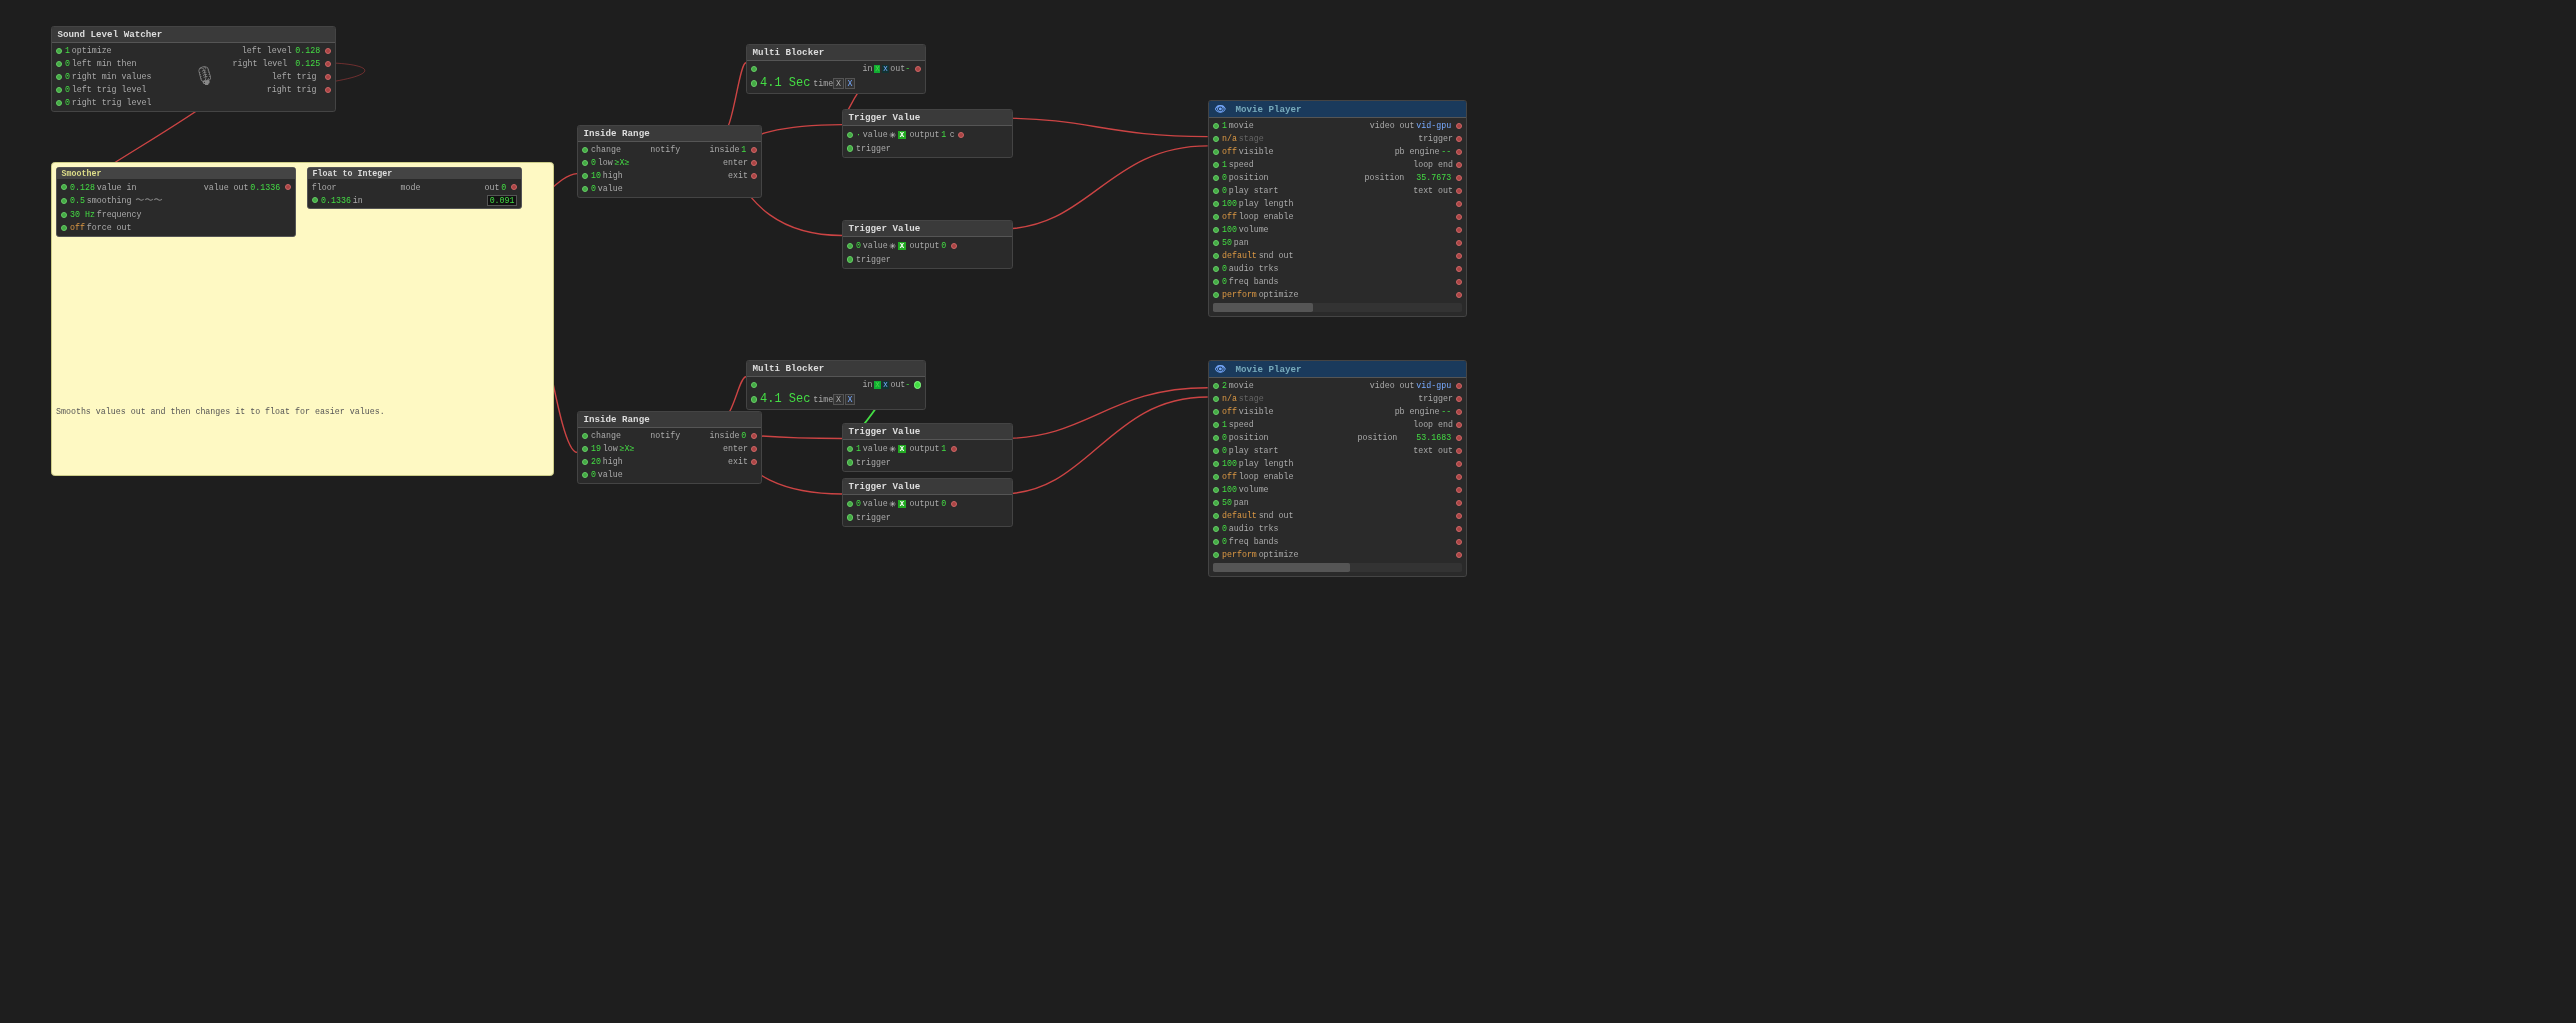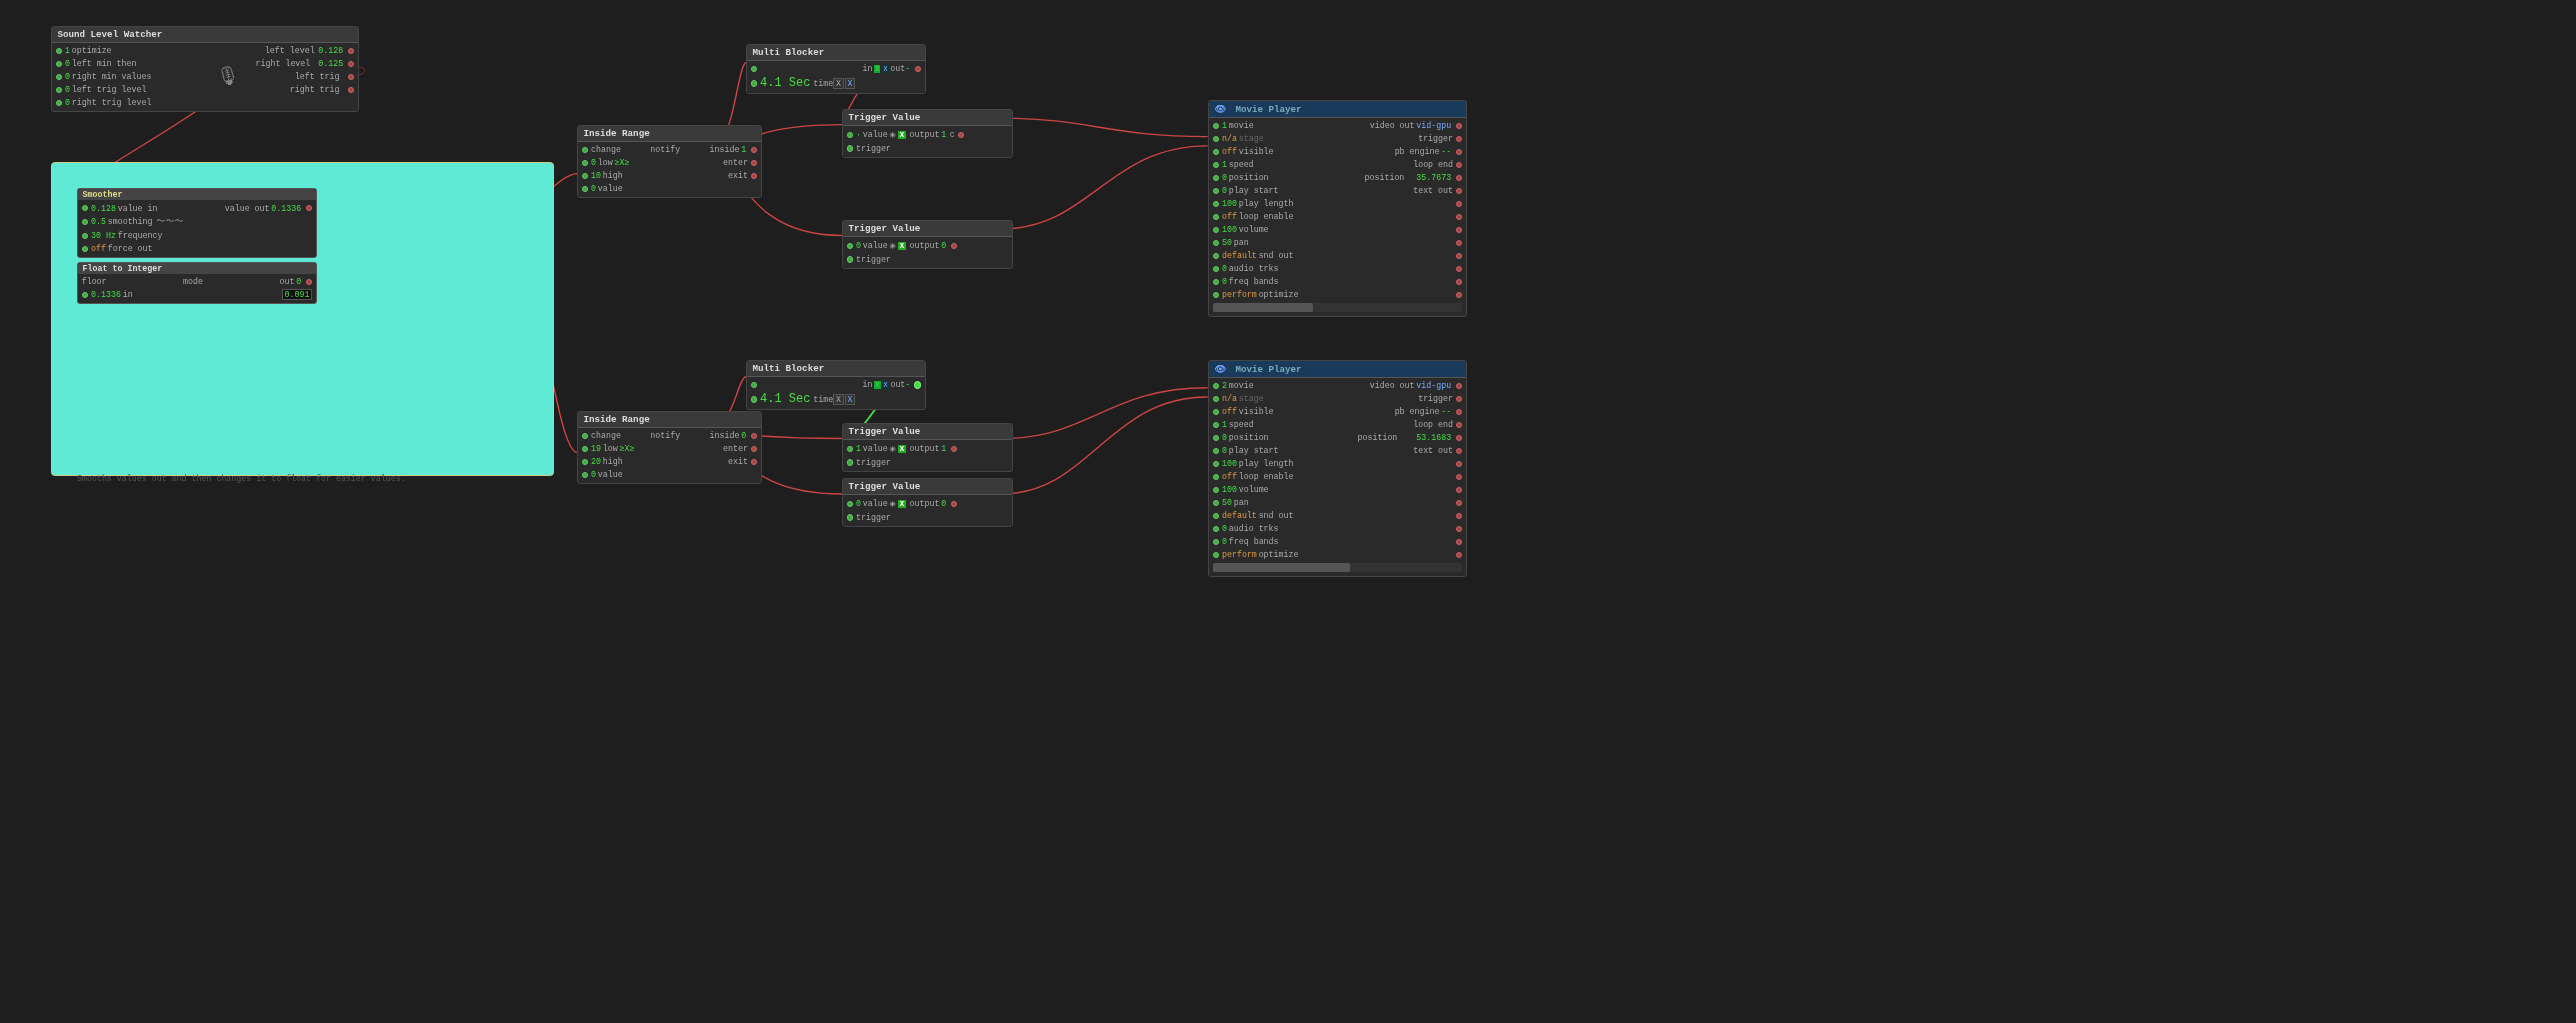--- a/index.html
+++ b/index.html
@@ -65,24 +65,24 @@
     .port-dot.right { margin-left: 2.8px; }
     .label { color: #aaa; font-size: 8.3px; white-space: nowrap; }
     .value { color: #4d4; font-size: 8.3px; white-space: nowrap; margin-right: 1.8px; }
     .value.orange { color: #d94; }
     .spacer { flex: 1; }
     .node-row-right { justify-content: flex-end; }
 
     
     .comment-box {
       position: absolute;
-      background: #5eead4;
+      background: #fef9c3;
       border: 0.9px solid #cccc88;
       border-radius: 3.7px;
-      padding: 25px;
+      padding: 4px;
       z-index: 2;
       color: #333;
       font-family: 'Courier New', monospace;
     }
 
     
     .inner-node {
       background: #2a2a2a;
       border: 0.9px solid #555;
       border-radius: 2.8px;
@@ -159,21 +159,21 @@
 
     <path d="M 990 405 C 960 405, 940 475, 912 475" stroke="#4d4" stroke-width="2" fill="none"></path>
 
     <path d="M 1085 475 C 1180 475, 1200 420, 1308 420" stroke="#c44" stroke-width="1.5" fill="none"></path>
 
     <path d="M 1085 535 C 1180 535, 1200 430, 1308 430" stroke="#c44" stroke-width="1.5" fill="none"></path>
 
     <path d="M 348 68 C 400 68, 420 80, 350 90" stroke="#c44" stroke-width="1" fill="none" opacity="0.5"></path>
   </svg>
 
-  <div class="node" style="left:51px; top:26px; width:308px;">
+  <div class="node" style="left:51px; top:26px; width:285px;">
     <div class="node-header">Sound Level Watcher</div>
     <div class="node-body">
       <div style="display:flex;">
 
         <div style="flex:1;">
           <div class="node-row">
             <div class="port-dot green left"></div>
             <span class="value">1</span>
             <span class="label">optimize</span>
           </div>
@@ -256,21 +256,21 @@
           <span class="label">frequency</span>
         </div>
         <div class="node-row">
           <div class="port-dot green left"></div>
           <span class="value orange">off</span>
           <span class="label">force out</span>
         </div>
       </div>
     </div>
     
-    <div class="inner-node" style="width:240px; display:inline-block; vertical-align:top;">
+    <div class="inner-node" style="width:215px; display:inline-block; vertical-align:top;">
       <div class="inner-header float-h">Float to Integer</div>
       <div class="inner-body">
         <div class="node-row">
           <span class="label">floor</span>
           <span class="spacer"></span>
           <span class="label">mode</span>
           <span class="spacer"></span>
           <span class="label">out</span>
           <span class="value" style="margin-left:1.8px;">0</span>
           <div class="port-dot red right"></div>

